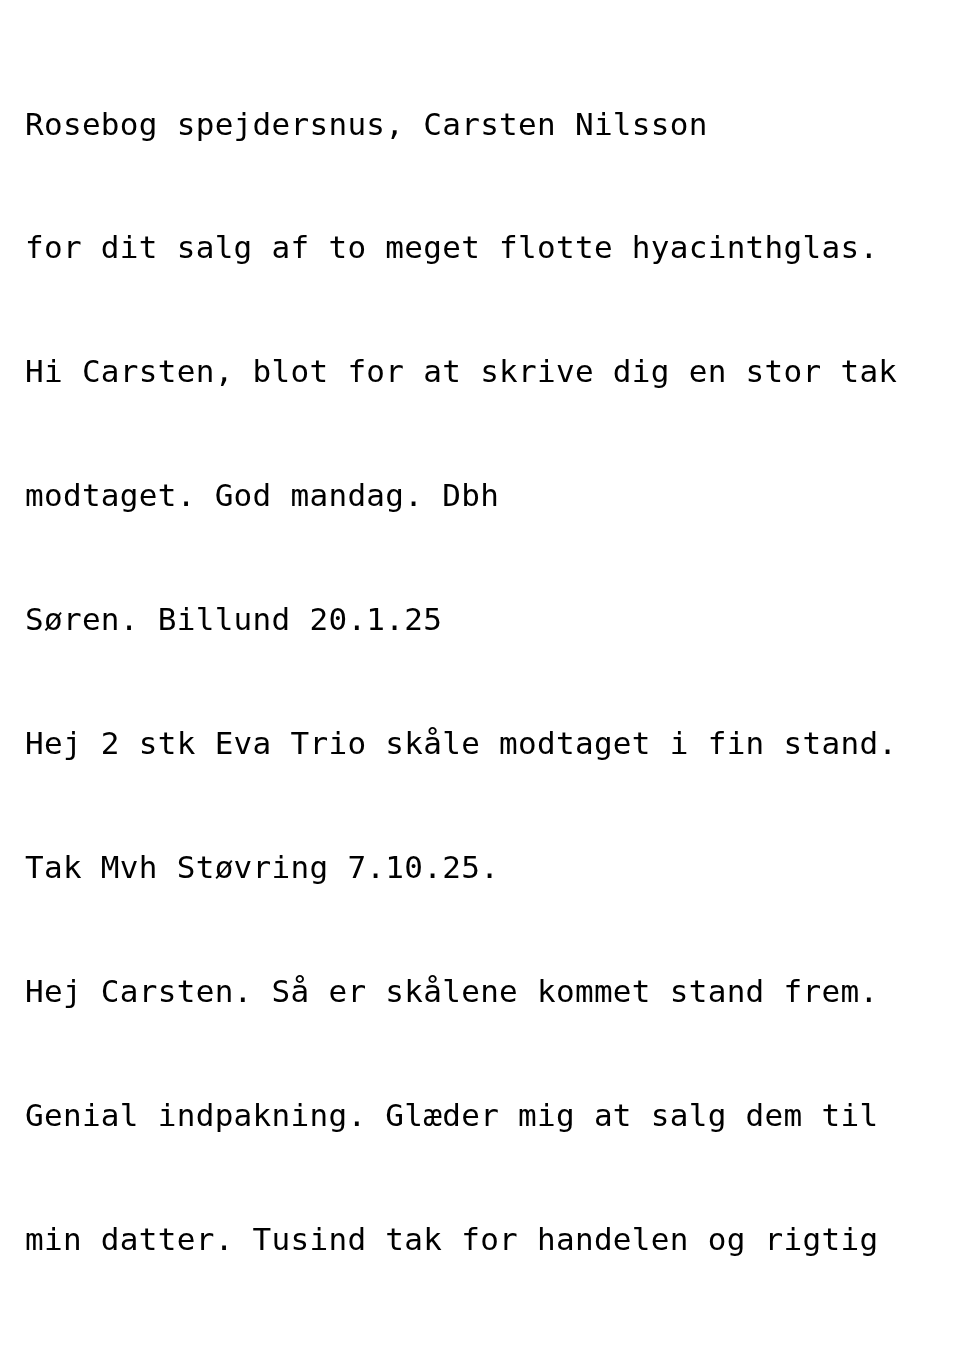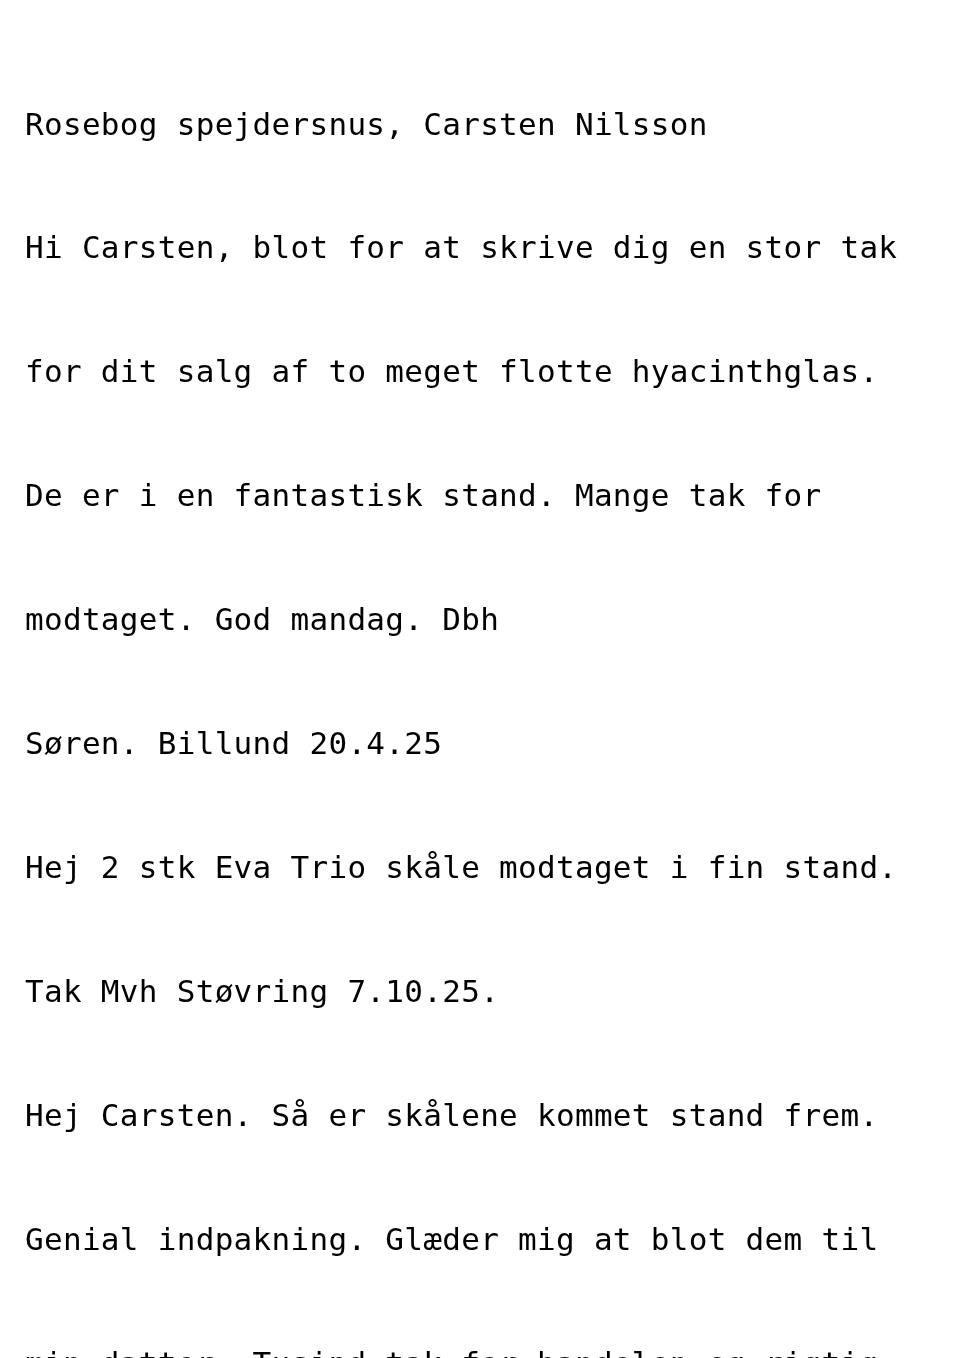--- a/index.html
+++ b/index.html
@@ -30,29 +30,28 @@
   .line {
     height: 41.3px;
   }
 </style>
 </head>
 <body>
 
 <div class="page">
   <div class="doc-text">
     <div class="line">Rosebog spejdersnus, Carsten Nilsson</div>
+    <div class="line">for dit salg af to meget flotte hyacinthglas.</div>
     <div class="line">Hi Carsten, blot for at skrive dig en stor tak</div>
-    <div class="line">for dit salg af to meget flotte hyacinthglas.</div>
-    <div class="line">De er i en fantastisk stand. Mange tak for</div>
     <div class="line">modtaget. God mandag. Dbh</div>
-    <div class="line">Søren. Billund 20.4.25</div>
+    <div class="line">Søren. Billund 20.1.25</div>
     <div class="line">Hej 2 stk Eva Trio skåle modtaget i fin stand.</div>
     <div class="line">Tak Mvh Støvring 7.10.25.</div>
     <div class="line">Hej Carsten. Så er skålene kommet stand frem.</div>
-    <div class="line">Genial indpakning. Glæder mig at blot dem til</div>
+    <div class="line">Genial indpakning. Glæder mig at salg dem til</div>
     <div class="line">min datter. Tusind tak for handelen og rigtig</div>
     
     
     
     
     
     
     
     
     

